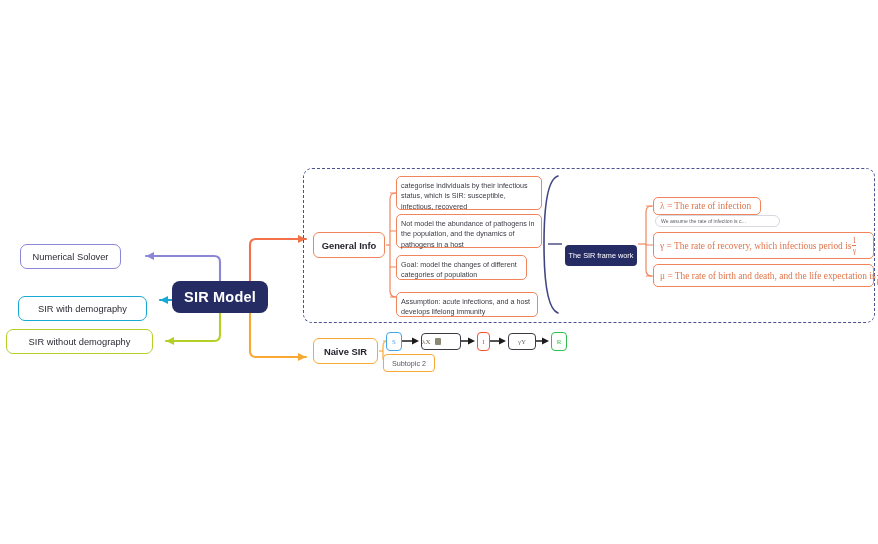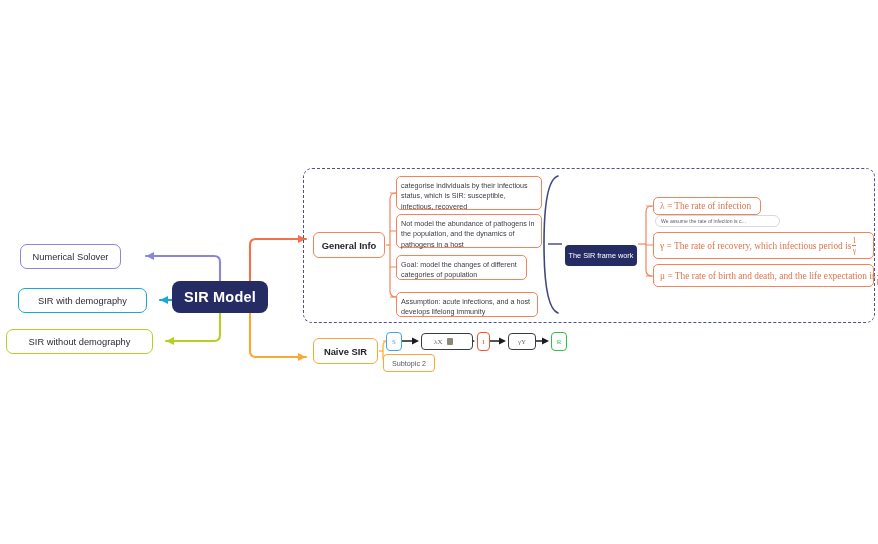--- a/index.html
+++ b/index.html
@@ -24,21 +24,21 @@
     letter-spacing:.2px;
   }
 
   
   .lbox{
     border-radius:7px;border:1.6px solid #888;
     display:flex;align-items:center;justify-content:center;
     font-size:9.3px;color:#2b2b35;padding:0 8px;white-space:nowrap;
   }
   #n-numerical{left:20px;top:244px;width:101px;height:25px;border-color:#8b86d6;}
-  #n-withdemo{left:18px;top:288px;width:129px;height:25px;border-color:#17a8d4;}
+  #n-withdemo{left:18px;top:296px;width:129px;height:25px;border-color:#17a8d4;}
   #n-withoutdemo{left:6px;top:329px;width:147px;height:25px;border-color:#b5cf24;}
 
   
   #boundary{
     position:absolute;left:303px;top:168px;width:570px;height:153px;
     border:1.4px dashed #4a5191;border-radius:9px;background:transparent;
   }
 
   
   .obox{
@@ -107,21 +107,21 @@
   }
 
   
   .chip{
     position:absolute;border-radius:4px;background:#fff;
     display:flex;align-items:center;justify-content:center;
     font-size:7px;font-family:"Liberation Serif", serif;
   }
   #chip-s{left:386px;top:332px;width:14px;height:17px;border:1.4px solid #42a5e8;color:#42a5e8;}
   #chip-lx{left:421px;top:333px;width:38px;height:15px;border:1.4px solid #3b3b45;color:#6a6250;
-           justify-content:flex-start;padding-left:12px;}
+           justify-content:flex-start;padding-left:0;}
   #chip-i{left:477px;top:332px;width:11px;height:17px;border:1.4px solid #f2522e;color:#f2522e;}
   #chip-gy{left:508px;top:333px;width:26px;height:15px;border:1.4px solid #3b3b45;color:#6b6b74;}
   #chip-r{left:551px;top:332px;width:14px;height:17px;border:1.4px solid #2fbf4a;color:#2fbf4a;}
   .attach{
     display:inline-block;width:6px;height:7px;background:#8d8775;
     margin-left:5px;border-radius:1px;
   }
 </style>
 </head>
 <body>

